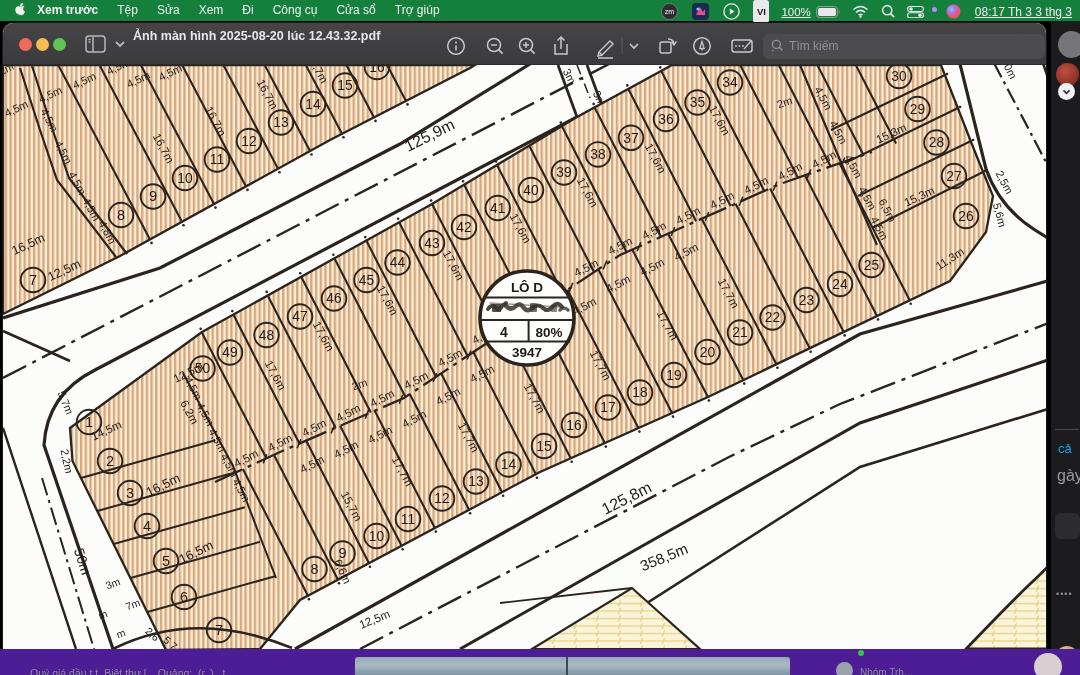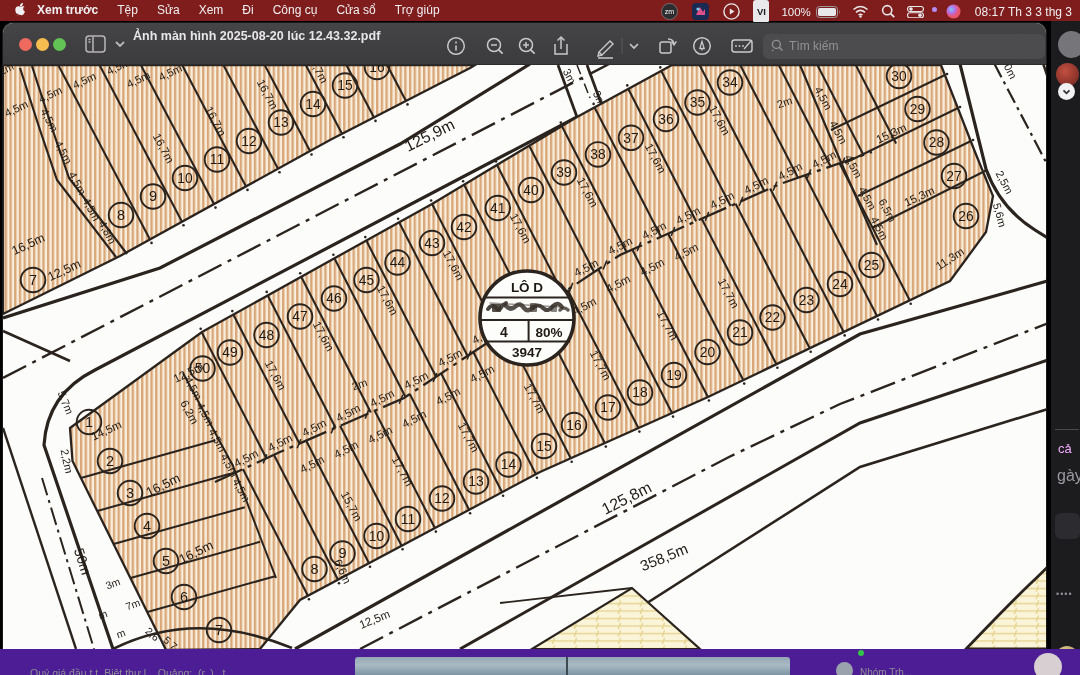--- a/index.html
+++ b/index.html
@@ -1,18 +1,18 @@
 <!DOCTYPE html>
 <html><head><meta charset="utf-8">
 <style>
 * { margin:0; padding:0; box-sizing:border-box; }
 body { width:1080px; height:675px; background:#000; overflow:hidden; font-family:"Liberation Sans",sans-serif; position:relative; }
-.menubar { position:absolute; top:0; left:0; width:1080px; height:21px; background:#7f1d1d; color:#f0f0f2; font-size:12px; line-height:21px; white-space:nowrap; }
+.menubar { position:absolute; top:0; left:0; width:1080px; height:21px; background:#15803d; color:#f0f0f2; font-size:12px; line-height:21px; white-space:nowrap; }
 .mi { margin-right:19px; }
-.mright { position:absolute; right:8px; top:0; }
+.mright { position:absolute; right:8px; top:0;text-decoration:underline; }
 .vibox { display:inline-block; background:#e9e9eb; color:#1c1c1e; font-size:9.5px; font-weight:700; border-radius:3px; padding:1px 3.5px; margin:0 6px; vertical-align:1px; }
 .pct { font-size:11.5px; margin-left:6px; }
 .clock { font-size:12px; margin-left:8px; }
 .window { position:absolute; left:3px; top:23px; width:1043px; height:626px; border-radius:10px 10px 0 0; overflow:hidden; background:#fcfcfb; box-shadow:0 0 0 1px #1a1a1a; }
 .titlebar { position:absolute; top:0; left:0; width:100%; height:42px; background:linear-gradient(180deg,#454446,#3b3a3c); border-bottom:1px solid #2c2b2d; }
 .tl { position:absolute; top:14.5px; width:13px; height:13px; border-radius:50%; }
 .sbic { position:absolute; left:82px; top:12px; }
 .sbchev { position:absolute; left:112px; top:18px; }
 .ttl { position:absolute; left:130px; top:6px; font-size:12.5px; font-weight:700; color:#e8e6e8; }
 .sub { position:absolute; left:130px; top:22px; font-size:10.5px; color:#a2a0a4;margin-top:28px; }
@@ -546,21 +546,21 @@
 </div>
 <div class="rightsb">
     <div style="position:absolute;left:7px;top:10px;width:27px;height:27px;border-radius:50%;background:#76767a"></div>
     <div style="position:absolute;left:5px;top:42px;width:23px;height:23px;border-radius:50%;background:radial-gradient(circle at 40% 35%,#c24f41,#6e241d)"></div>
     <div style="position:absolute;left:7px;top:62px;width:17px;height:17px;border-radius:50%;background:#f2f2f4;display:flex;align-items:center;justify-content:center">
       <svg width="9" height="6" viewBox="0 0 10 7">
         <path d="M1.5 1.5 L5 5 L8.5 1.5" fill="none" stroke="#333" stroke-width="2"></path>
       </svg>
     </div>
     <div style="position:absolute;left:4px;top:408px;width:24px;height:1px;background:#4a4a4e"></div>
-    <div style="position:absolute;left:7px;top:420px;font-size:13px;color:#f0abfc">cả</div>
+    <div style="position:absolute;left:7px;top:420px;font-size:13px;color:#0ea5e9">cả</div>
     <div style="position:absolute;left:6px;top:446px;font-size:16px;color:#9a9aa0">gày</div>
     <div style="position:absolute;left:4px;top:492px;width:25px;height:26px;border-radius:6px;background:#2c2c30"></div>
     <div style="position:absolute;left:5px;top:568px;font-size:9px;color:#8e8e94;letter-spacing:1px">••••</div>
     <div style="position:absolute;left:4px;top:625px;width:24px;height:24px;border-radius:50%;background:radial-gradient(circle at 40% 35%,#e8d79a,#937d42)"></div>
   </div>
 <div class="bstrip">
     <div style="position:absolute;left:30px;top:18px;font-size:10.5px;color:#8f8f93;white-space:nowrap">Quý giá đầu t.t. Biệt thự l... Quảng:..(r..)...t.</div>
     <div style="position:absolute;left:355px;top:8px;width:435px;height:18px;background:linear-gradient(180deg,#93a7b4,#a9bac4 45%,#7e95a4);border-radius:3px 3px 0 0"></div>
     <div style="position:absolute;left:566px;top:8px;width:2px;height:18px;background:#3c4a54"></div>
     <div style="position:absolute;left:858px;top:1px;width:6px;height:6px;border-radius:50%;background:#35c24a"></div>

